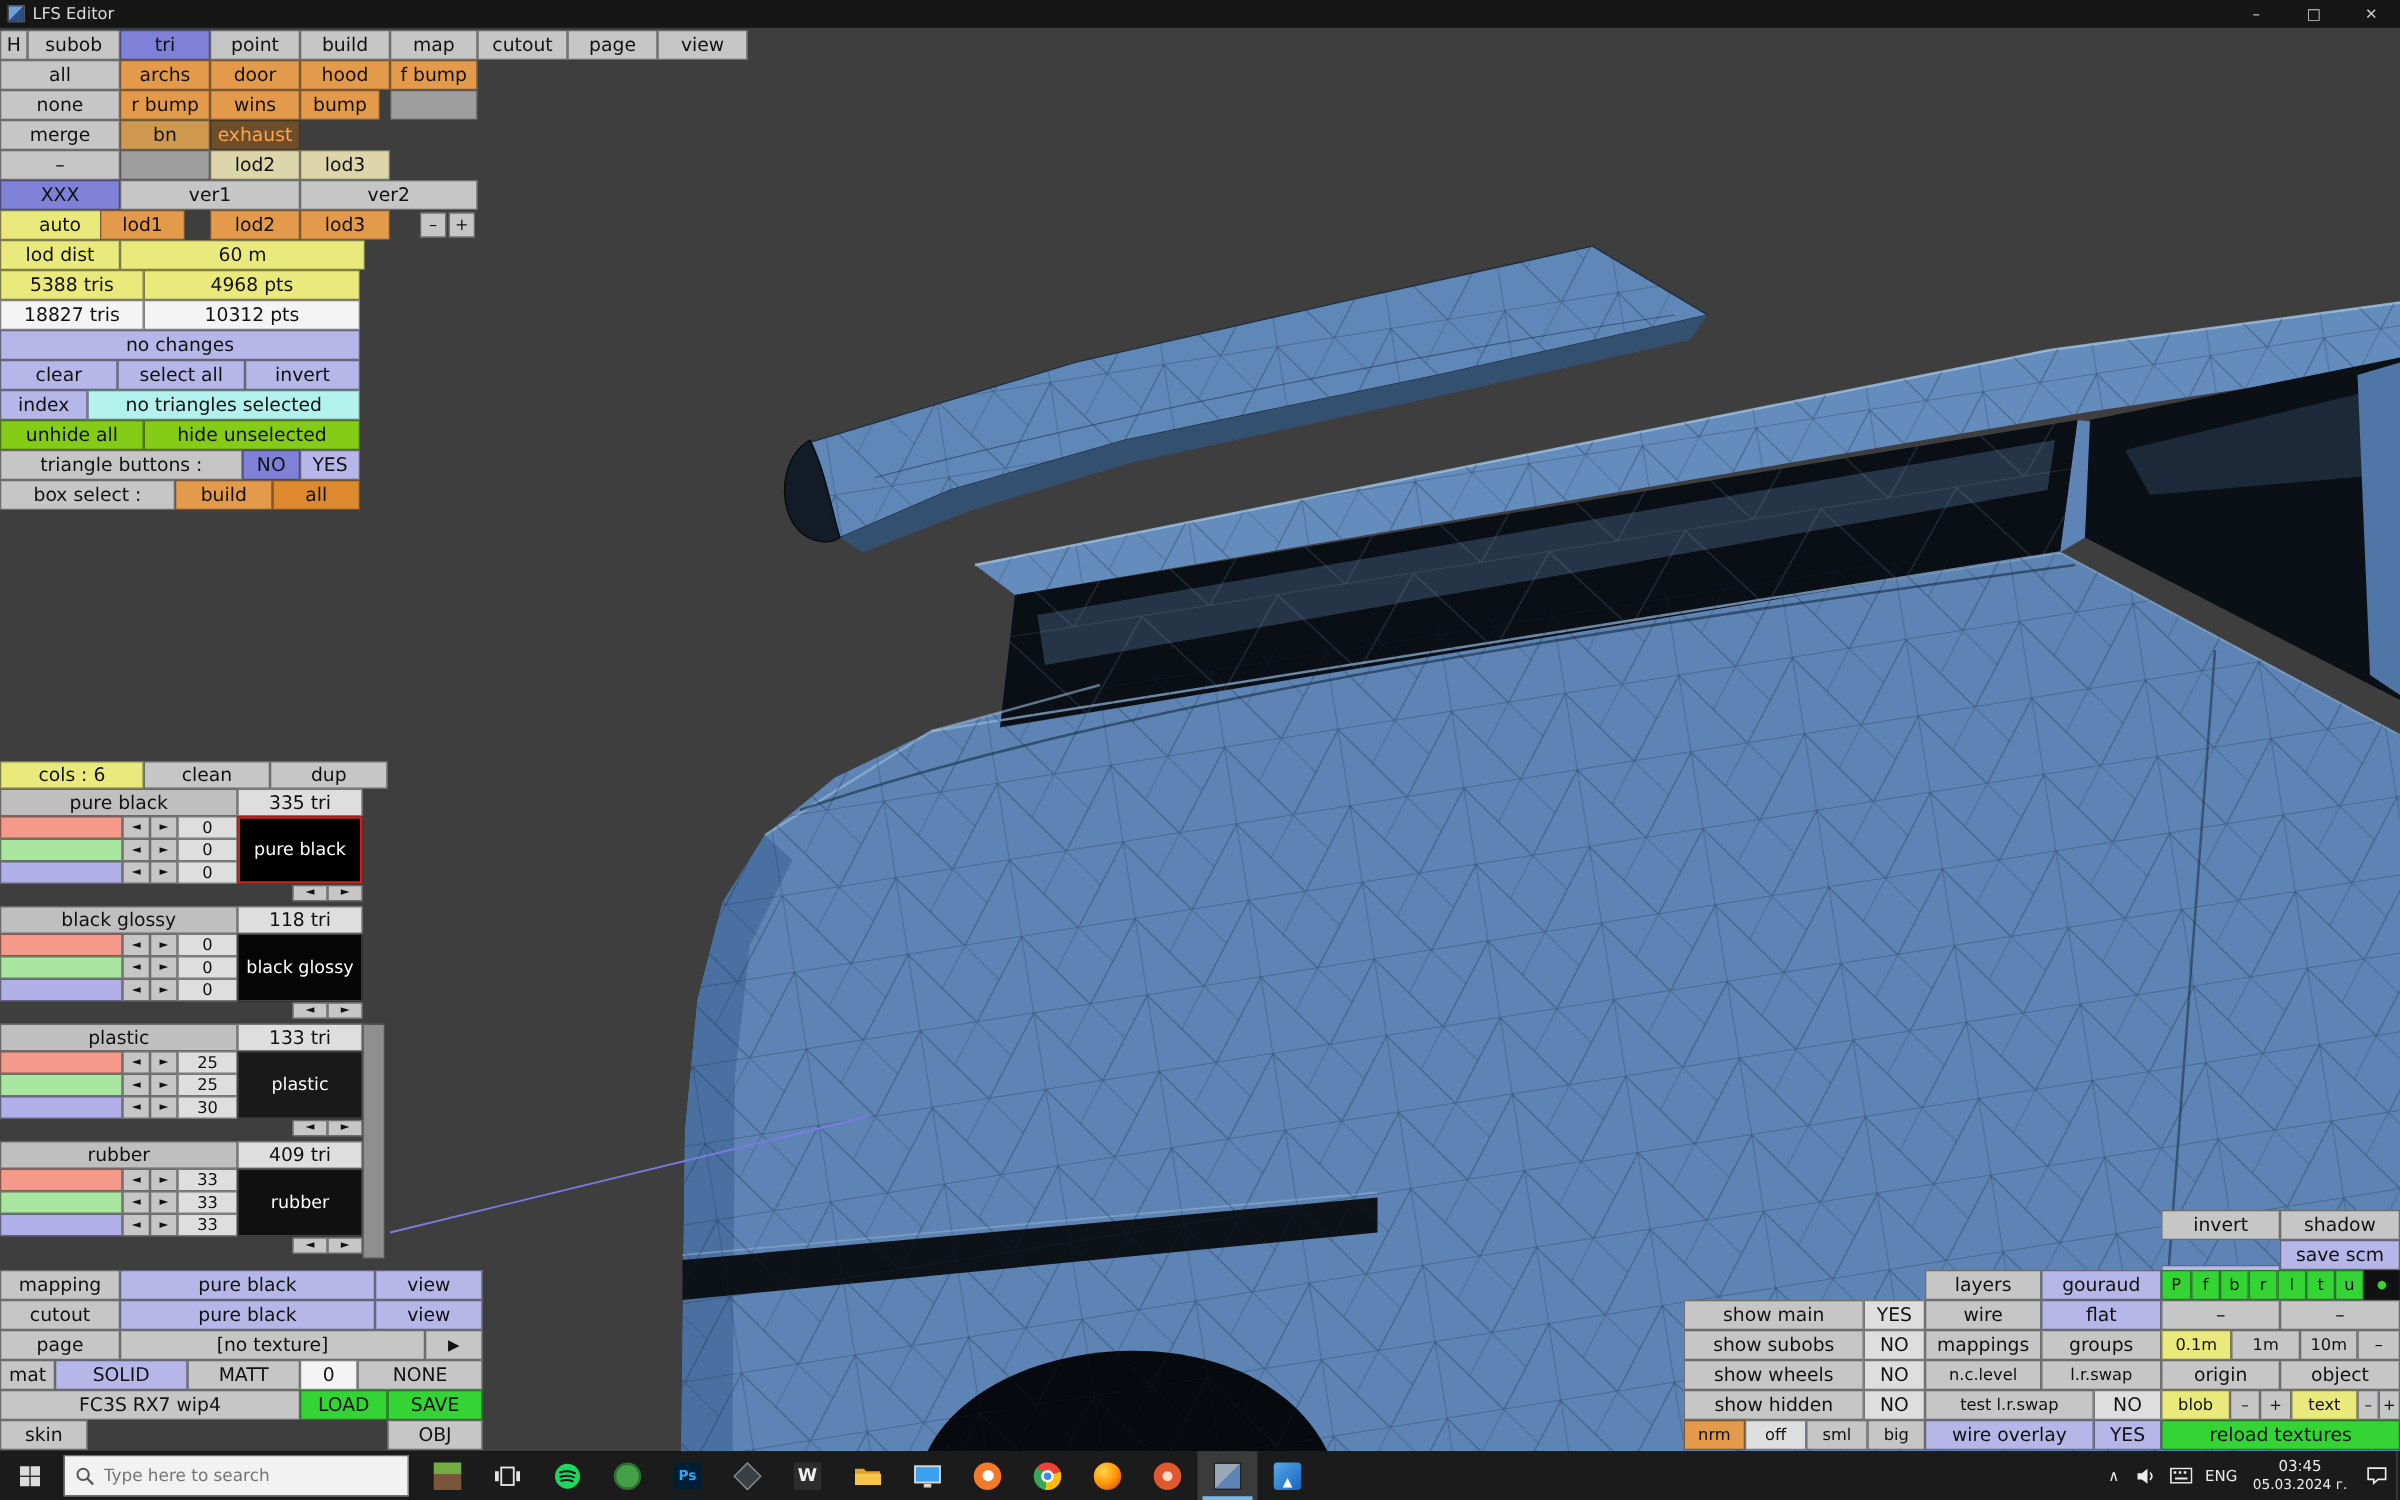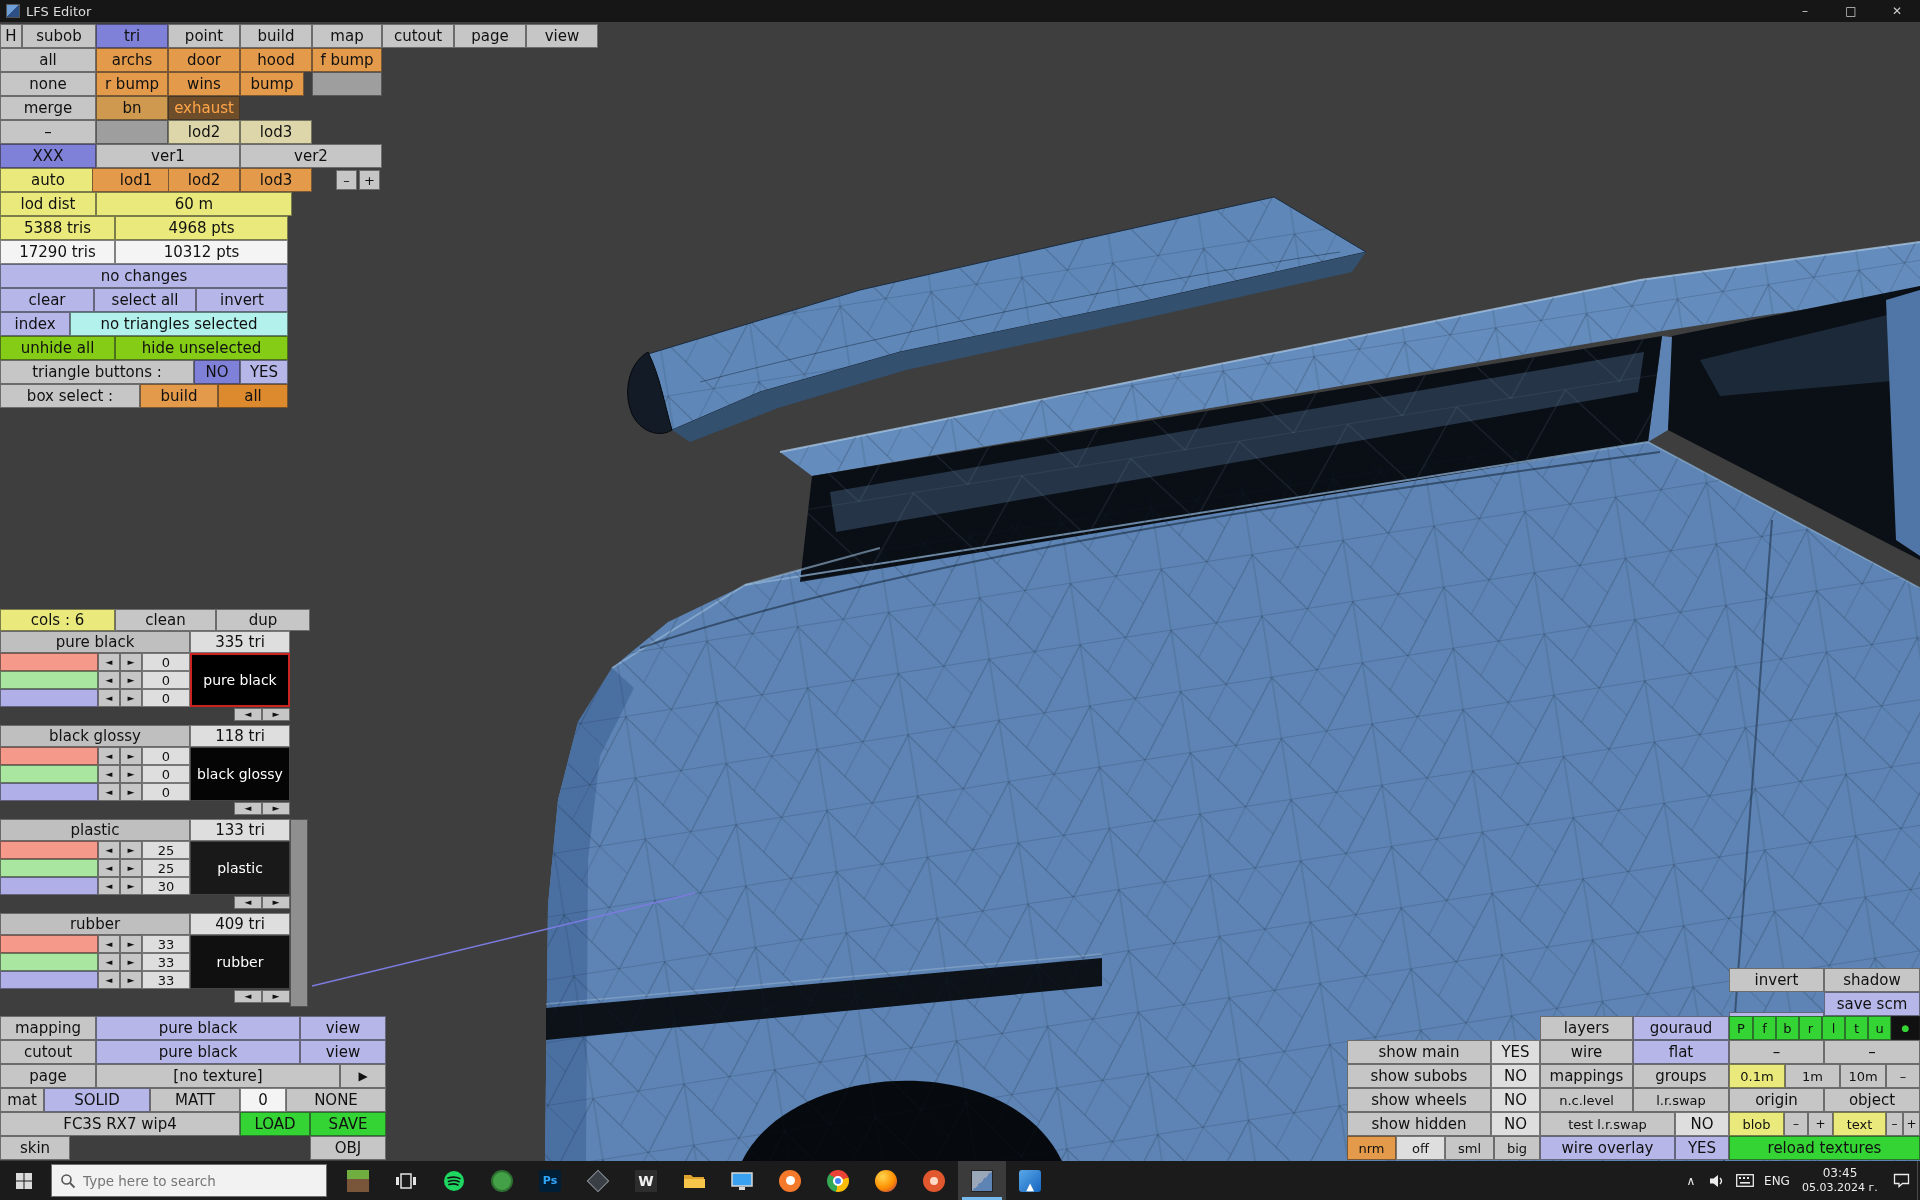--- a/index.html
+++ b/index.html
@@ -144,32 +144,32 @@
 <div class="b c-gray" style="left:0px;top:120px;width:96px;height:24px">–</div>
 <div class="b c-dgray" style="left:96px;top:120px;width:72px;height:24px"></div>
 <div class="b c-khaki" style="left:168px;top:120px;width:72px;height:24px">lod2</div>
 <div class="b c-khaki" style="left:240px;top:120px;width:72px;height:24px">lod3</div>
 
 <div class="b c-purple" style="left:0px;top:144px;width:96px;height:24px">XXX</div>
 <div class="b c-gray" style="left:96px;top:144px;width:144px;height:24px">ver1</div>
 <div class="b c-gray" style="left:240px;top:144px;width:142px;height:24px">ver2</div>
 
 <div class="b c-yellow" style="left:0px;top:168px;width:96px;height:24px">auto</div>
-<div class="b c-orange" style="left:92px;top:168px;width:88px;height:24px">lod1</div>
+<div class="b c-orange" style="left:80px;top:168px;width:68px;height:24px">lod1</div>
 <div class="b c-orange" style="left:168px;top:168px;width:72px;height:24px">lod2</div>
 <div class="b c-orange" style="left:240px;top:168px;width:72px;height:24px">lod3</div>
 <div class="b c-gray fs13" style="left:336px;top:170px;width:21px;height:20px">–</div>
 <div class="b c-gray fs13" style="left:359px;top:170px;width:21px;height:20px">+</div>
 
 <div class="b c-yellow" style="left:0px;top:192px;width:96px;height:24px">lod dist</div>
 <div class="b c-yellow" style="left:96px;top:192px;width:196px;height:24px">60 m</div>
 
 <div class="b c-yellow" style="left:0px;top:216px;width:115px;height:24px">5388 tris</div>
 <div class="b c-yellow" style="left:115px;top:216px;width:173px;height:24px">4968 pts</div>
-<div class="b c-white" style="left:0px;top:240px;width:115px;height:24px">17290 tris</div>
+<div class="b c-white" style="left:0px;top:240px;width:115px;height:24px">18827 tris</div>
 <div class="b c-white" style="left:115px;top:240px;width:173px;height:24px">10312 pts</div>
 
 <div class="b c-lav" style="left:0px;top:264px;width:288px;height:24px">no changes</div>
 
 <div class="b c-lav" style="left:0px;top:288px;width:94px;height:24px">clear</div>
 <div class="b c-lav" style="left:94px;top:288px;width:102px;height:24px">select all</div>
 <div class="b c-lav" style="left:196px;top:288px;width:92px;height:24px">invert</div>
 
 <div class="b c-lav" style="left:0px;top:312px;width:70px;height:24px">index</div>
 <div class="b c-cyan" style="left:70px;top:312px;width:218px;height:24px">no triangles selected</div>

